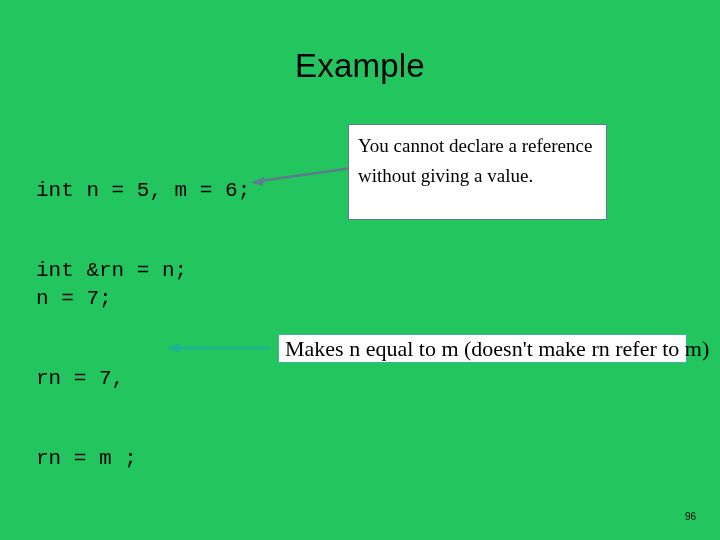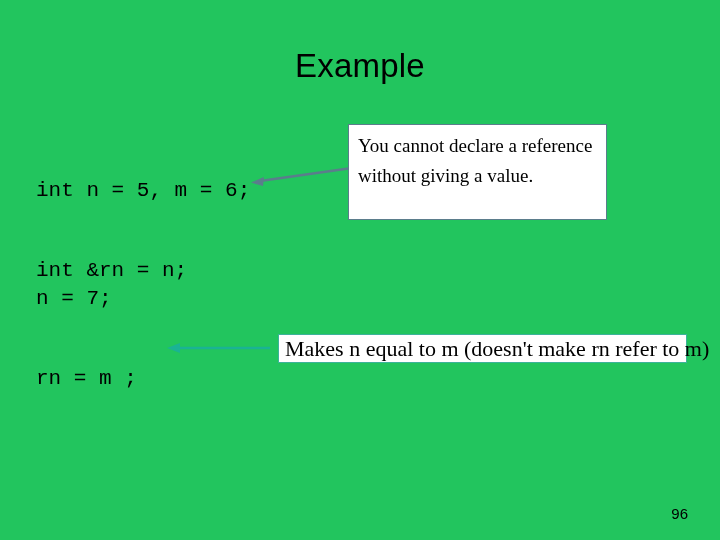--- a/index.html
+++ b/index.html
@@ -103,24 +103,24 @@
   #connector-assign {
     left: 164px;
     top: 336px;
     width: 108px;
     height: 24px;
   }
 
   
   #page-number {
     position: absolute;
-    right: 32px;
+    right: 24px;
     bottom: 18px;
     font-family: "Liberation Sans", sans-serif;
-    font-size: 15px;
+    font-size: 10px;
     color: #000000;
     text-align: right;
   }
 </style>
 </head>
 <body>
 
 <div id="slide">
 
   <div id="slide-title">Example</div>
@@ -132,20 +132,21 @@
 
   <svg id="connector-reference" class="connector" viewBox="0 0 106 32">
     <line x1="104" y1="8" x2="12" y2="21" stroke="#5b7d8c" stroke-width="2.6"></line>
     <polygon points="3,22.5 16,17 15,26" fill="#5b7d8c"></polygon>
   </svg>
 
   <div id="callout-reference" class="callout">You cannot declare a reference without giving a value.</div>
 
   <div id="code-block-2" class="code-block">
     <div class="code-line">n = 7;</div>
+    <div class="code-line">rn = 7,</div>
     <div class="code-line">rn = m ;</div>
     
   </div>
 
   <svg id="connector-assign" class="connector" viewBox="0 0 108 24">
     <line x1="106" y1="12" x2="14" y2="12" stroke="#1ab394" stroke-width="2.4"></line>
     <polygon points="3,12 16,7 16,17" fill="#1ab394"></polygon>
   </svg>
 
   <div id="callout-assign" class="callout">Makes n equal to m (doesn't make rn refer to m)</div>

